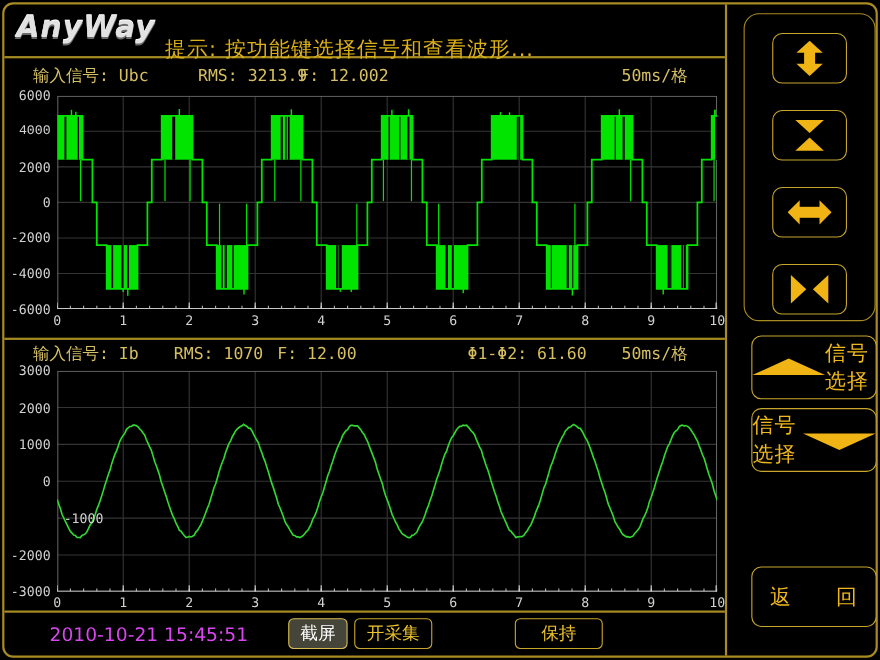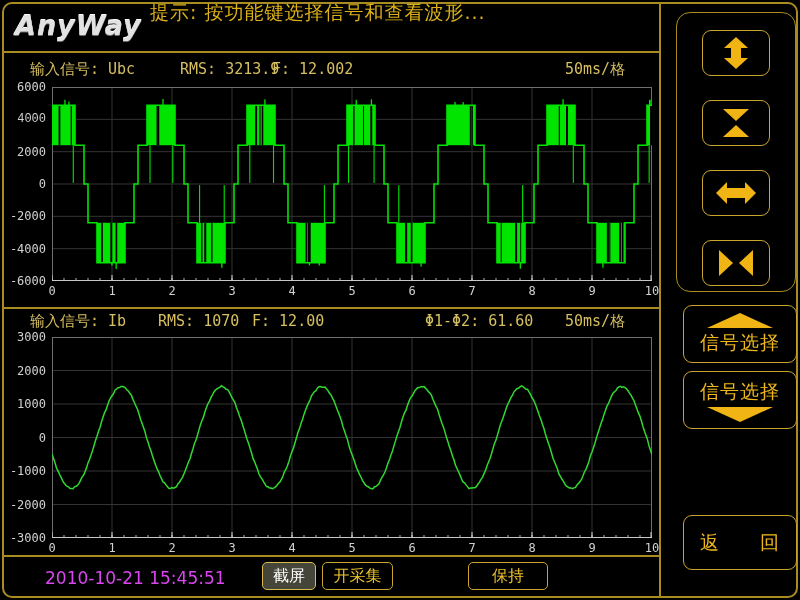--- a/index.html
+++ b/index.html
@@ -5,39 +5,39 @@
   html,body{margin:0;padding:0;background:#000;}
   .screen{position:relative;width:800px;height:600px;background:#000;overflow:hidden;
           font-family:"DejaVu Sans",sans-serif;}
   .frame{position:absolute;left:2px;top:2px;right:2px;bottom:2px;border:2px solid #a88c22;border-radius:10px;pointer-events:none;}
   .gold-hline{position:absolute;height:2px;background:#a88c22;}
   .gold-vline{position:absolute;width:2px;background:#a88c22;}
 
   
   .logo{position:absolute;left:15px;top:10px;font-style:italic;font-weight:bold;font-size:27px;
         color:#e2e2e2;letter-spacing:1px;text-shadow:0 1px 0 #6a6a6a,0 -1px 0 #ffffff;}
-  .tip{position:absolute;left:150px;top:0;font-size:19px;color:#dcb017;letter-spacing:1px;}
+  .tip{position:absolute;left:150px;top:32px;font-size:19px;color:#dcb017;letter-spacing:1px;}
 
   
   .panel-info span{position:absolute;font-size:15px;color:#d6bf60;white-space:pre;
         font-family:"DejaVu Sans Mono","DejaVu Sans",monospace;}
   .plot{position:absolute;left:52px;width:600px;background:#000;}
   .plot svg{display:block;}
   .ytick{position:absolute;left:4px;width:42px;text-align:right;font-size:12px;color:#d2d2d2;
         font-family:"DejaVu Sans Mono",monospace;}
   .xtick{position:absolute;width:24px;text-align:center;font-size:12px;color:#d2d2d2;
         font-family:"DejaVu Sans Mono",monospace;}
 
   
   .side-group{position:absolute;left:676px;top:12px;width:118px;height:278px;
         border:1px solid #a88c22;border-radius:14px;}
   .icon-btn{position:absolute;left:702px;width:66px;height:44px;border:1px solid #c8a62e;
         border-radius:9px;display:flex;align-items:center;justify-content:center;background:#000;cursor:pointer;}
   .side-btn{position:absolute;left:683px;width:112px;border:1px solid #c8a62e;border-radius:9px;
-        background:#000;color:#f0b81c;display:flex;flex-direction:column;align-items:center;
+        background:#000;color:#f0b81c;display:flex;flex-direction:row;align-items:center;
         justify-content:center;font-size:19px;cursor:pointer;letter-spacing:1px;}
   .tri-up{width:0;height:0;border-left:33px solid transparent;border-right:33px solid transparent;
         border-bottom:15px solid #f0b414;margin-bottom:2px;}
   .tri-down{width:0;height:0;border-left:33px solid transparent;border-right:33px solid transparent;
         border-top:15px solid #f0b414;margin-top:2px;}
   .ret-row{width:100%;display:flex;justify-content:space-between;padding:0 16px;box-sizing:border-box;}
 
   
   .timestamp{position:absolute;left:45px;top:568px;font-size:17px;color:#d946ef;
         font-family:"DejaVu Sans",sans-serif;}
@@ -400,21 +400,21 @@
     <div class="xtick" style="left: 340px; top: 284px;">5</div>
     <div class="xtick" style="left: 400px; top: 284px;">6</div>
     <div class="xtick" style="left: 460px; top: 284px;">7</div>
     <div class="xtick" style="left: 520px; top: 284px;">8</div>
     <div class="xtick" style="left: 580px; top: 284px;">9</div>
     <div class="xtick" style="left: 640px; top: 284px;">10</div>
     <div class="ytick" style="top: 330px;">3000</div>
     <div class="ytick" style="top: 363.5px;">2000</div>
     <div class="ytick" style="top: 397px;">1000</div>
     <div class="ytick" style="top: 430.5px;">0</div>
-    <div class="ytick" style="top: 464px;">-1000</div>
+    <div class="ytick" style="top: 464px; padding-left: 48px;">-1000</div>
     <div class="ytick" style="top: 497.5px;">-2000</div>
     <div class="ytick" style="top: 531px;">-3000</div>
     <div class="xtick" style="left: 40px; top: 541px;">0</div>
     <div class="xtick" style="left: 100px; top: 541px;">1</div>
     <div class="xtick" style="left: 160px; top: 541px;">2</div>
     <div class="xtick" style="left: 220px; top: 541px;">3</div>
     <div class="xtick" style="left: 280px; top: 541px;">4</div>
     <div class="xtick" style="left: 340px; top: 541px;">5</div>
     <div class="xtick" style="left: 400px; top: 541px;">6</div>
     <div class="xtick" style="left: 460px; top: 541px;">7</div>

